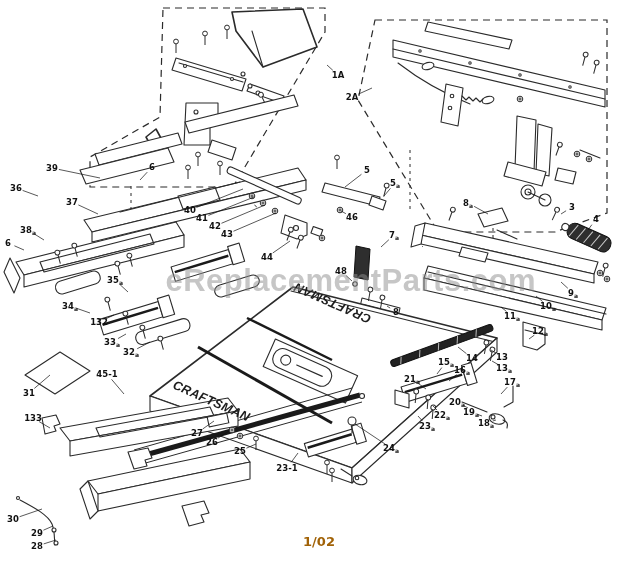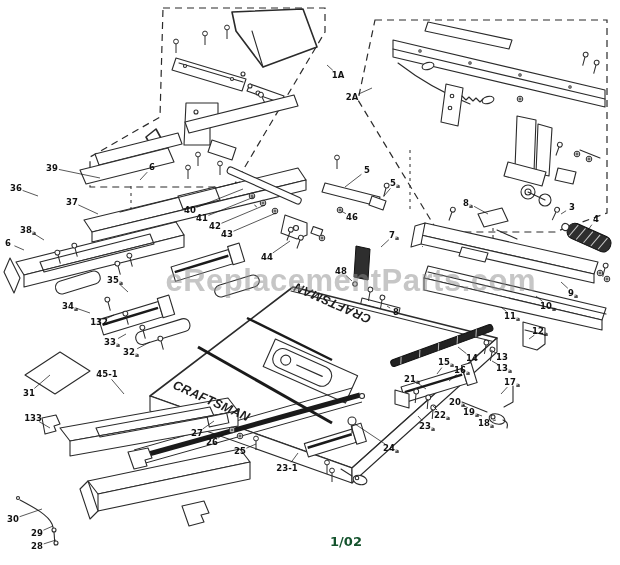--- a/index.html
+++ b/index.html
@@ -11,22 +11,22 @@
   .th{stroke-width:1.6;}
   .dash{fill:none;stroke:#2b2b2b;stroke-width:1.2;stroke-dasharray:7 5;}
   .dash2{fill:none;stroke:#2b2b2b;stroke-width:1;stroke-dasharray:3 4;}
   .plabel{font:bold 8.5px "DejaVu Sans",sans-serif;fill:#111;text-anchor:middle;}
   .psub{font-size:6px;font-weight:bold;}
   .leader{stroke:#111;stroke-width:0.7;fill:none;}
   .brand{font:italic bold 12.5px "Liberation Sans",sans-serif;fill:#1c1c1c;letter-spacing:0.4px;}
   .watermark{position:absolute;left:0;top:263px;width:536px;text-align:right;
              font:bold 31px "Liberation Sans",sans-serif;color:#8f8f8f;opacity:0.5;
              letter-spacing:0.5px;pointer-events:none;}
-  .footer-code{position:absolute;left:346px;top:534px;transform:translateX(-50%);
-               font:bold 13px "DejaVu Sans",sans-serif;color:#14532d;}
+  .footer-code{position:absolute;left:319px;top:534px;transform:translateX(-50%);
+               font:bold 13px "DejaVu Sans",sans-serif;color:#a16207;}
 </style>
 </head>
 <body>
 
 <div id="stage">
 <svg id="dwg" width="620" height="565" viewBox="0 0 620 565">
   <defs>
     <g id="scr" stroke="#2b2b2b" fill="#ffffff" stroke-width="1">
       <line x1="0" y1="0" x2="0" y2="9"></line>
           <circle cx="0" cy="-2.5" r="2.4"></circle>

